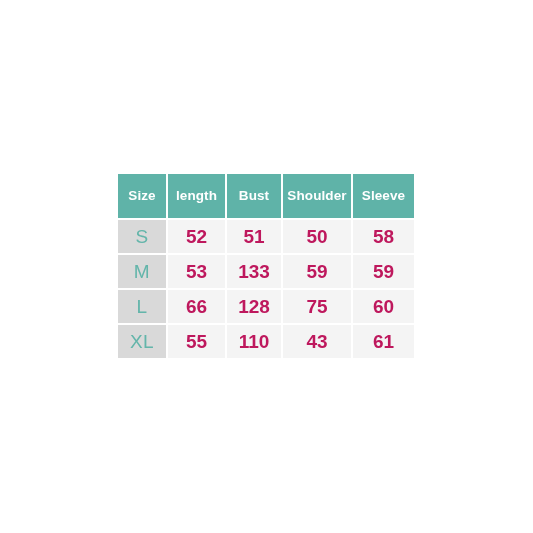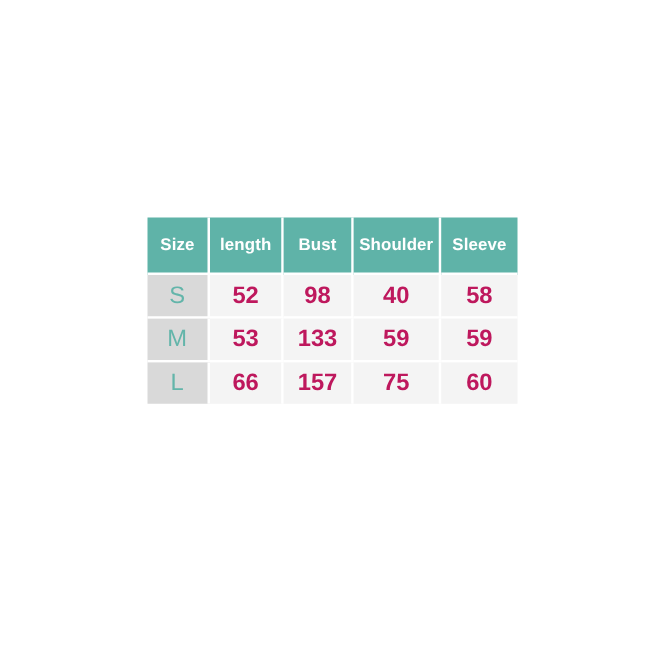--- a/index.html
+++ b/index.html
@@ -113,35 +113,42 @@
           <th>Bust</th>
           <th>Shoulder</th>
           <th>Sleeve</th>
         </tr>
       </thead>
 
       <tbody>
         <tr>
           <td class="size-cell">S</td>
           <td>52</td>
-          <td>98</td>
-          <td>40</td>
+          <td>51</td>
+          <td>50</td>
           <td>58</td>
         </tr>
         <tr>
           <td class="size-cell">M</td>
           <td>53</td>
           <td>133</td>
           <td>59</td>
           <td>59</td>
         </tr>
         <tr>
           <td class="size-cell">L</td>
           <td>66</td>
-          <td>157</td>
+          <td>128</td>
           <td>75</td>
           <td>60</td>
+        </tr>
+        <tr>
+          <td class="size-cell">XL</td>
+          <td>55</td>
+          <td>110</td>
+          <td>43</td>
+          <td>61</td>
         </tr>
       </tbody>
     </table>
   </div>
 
 </div>
 
 </body></html>

